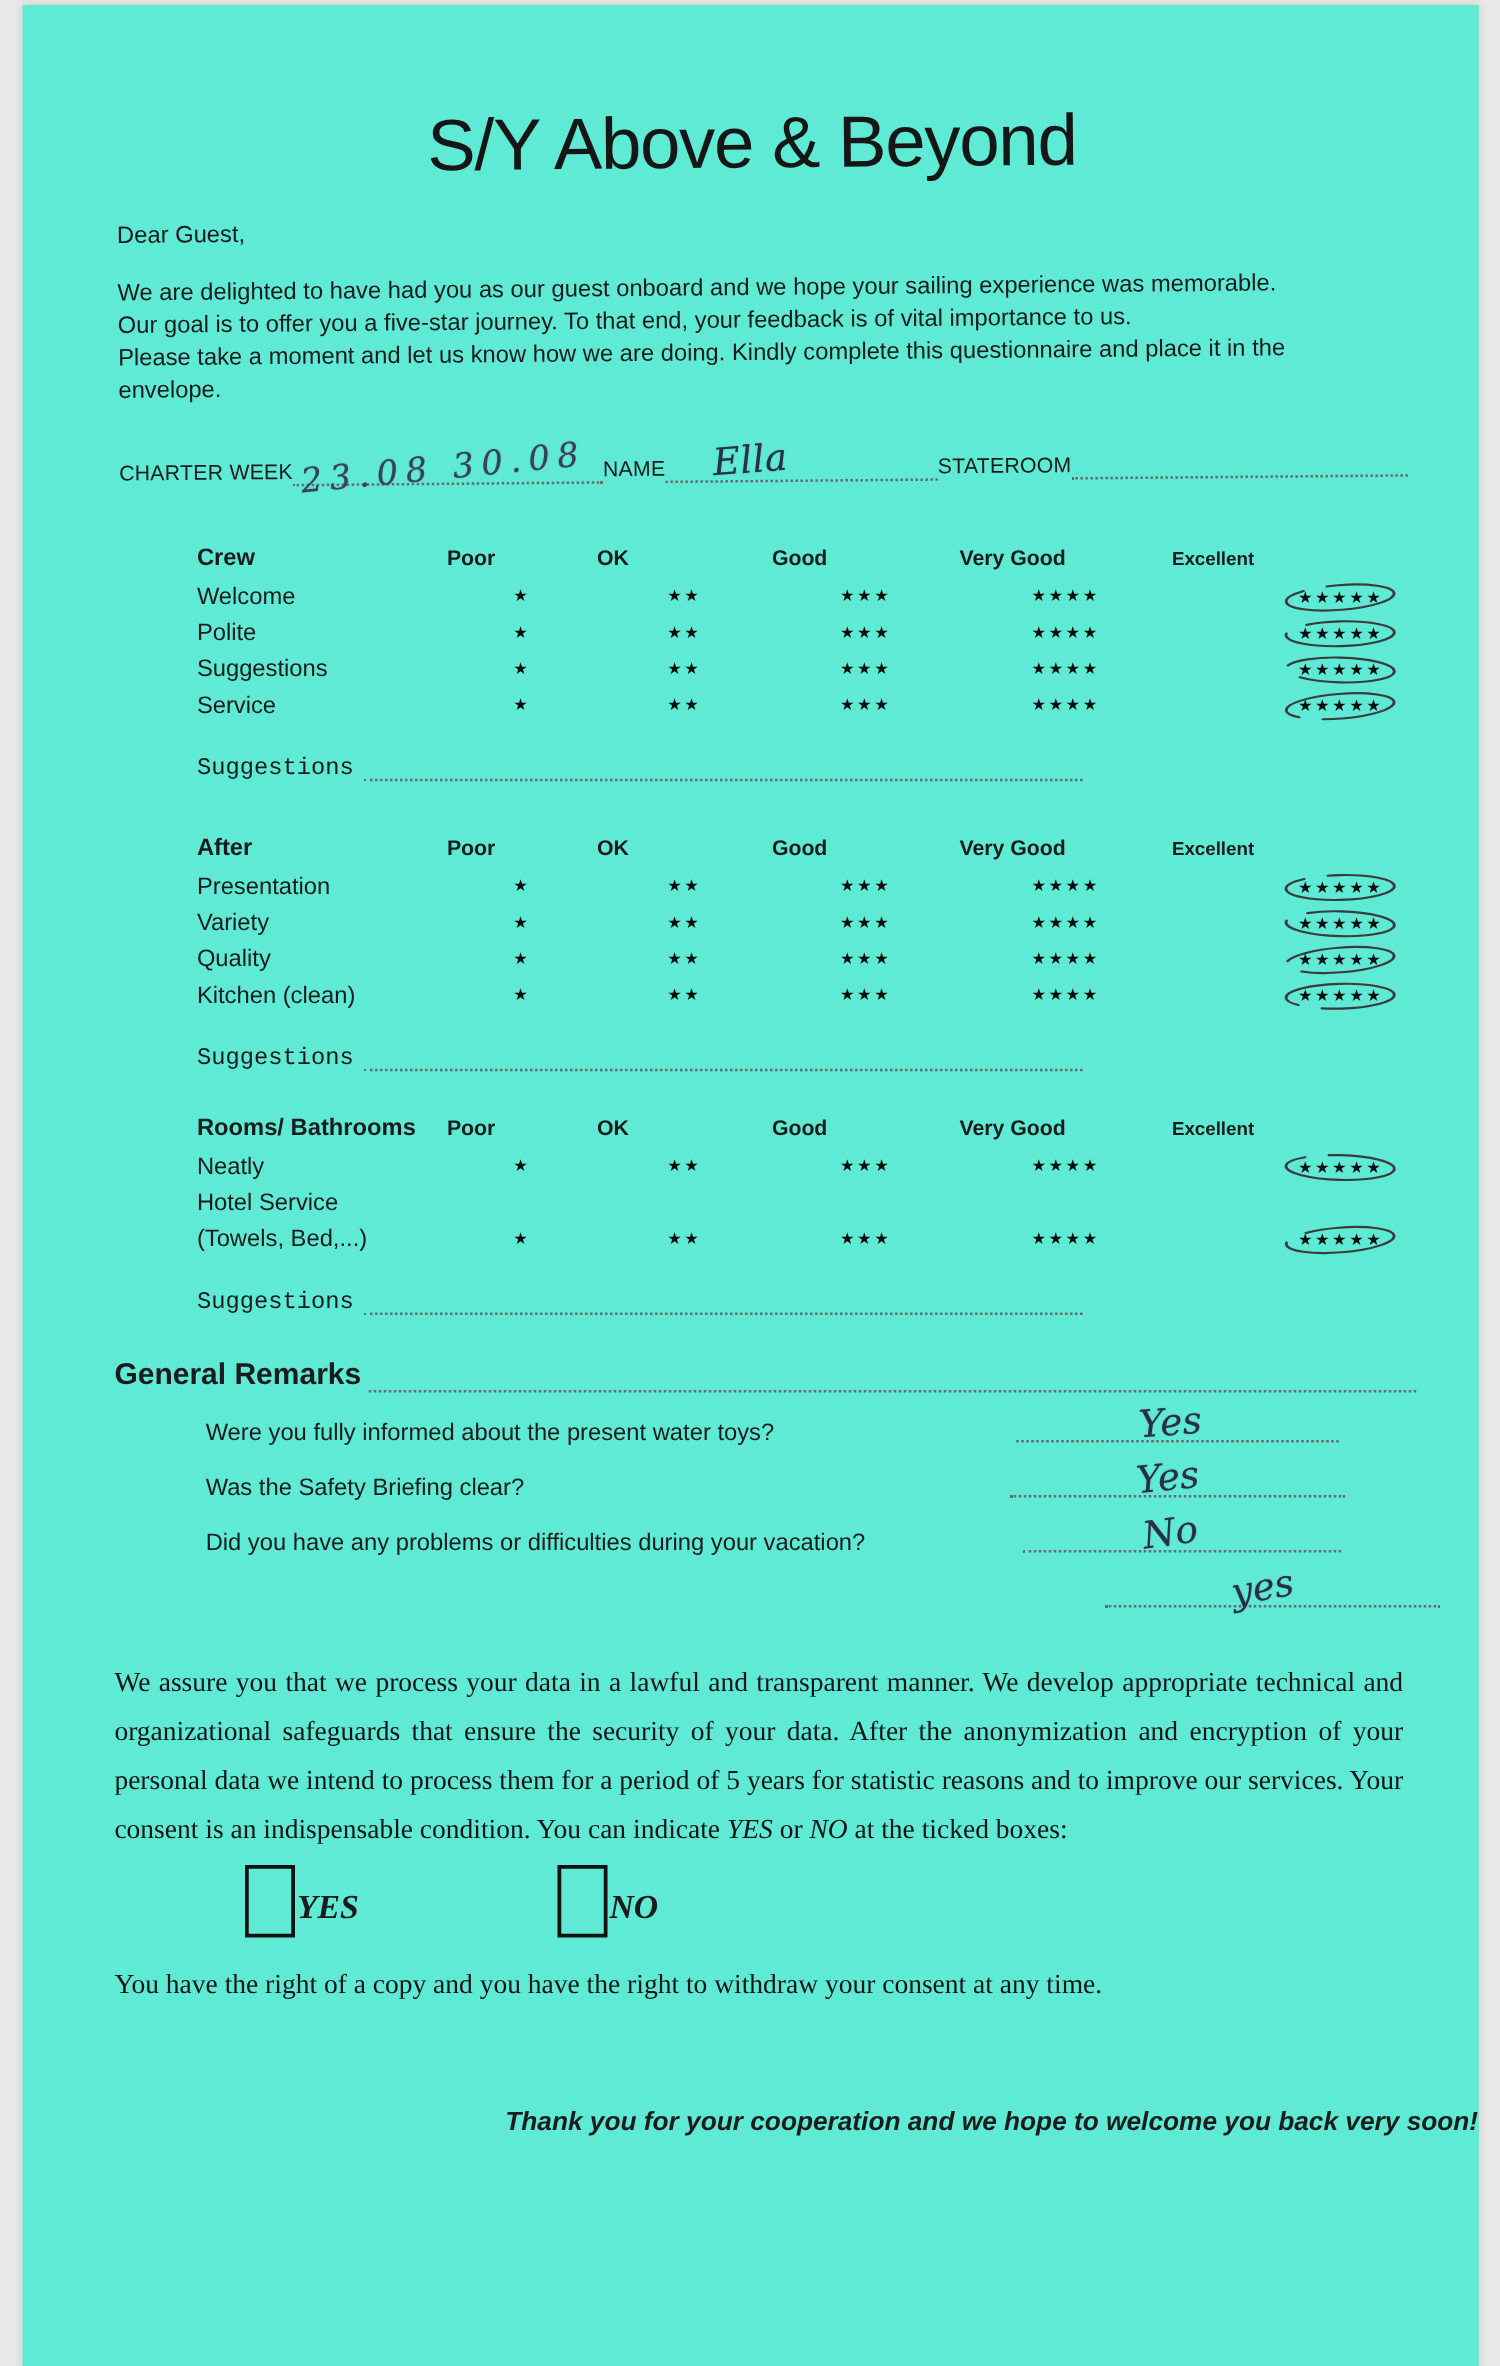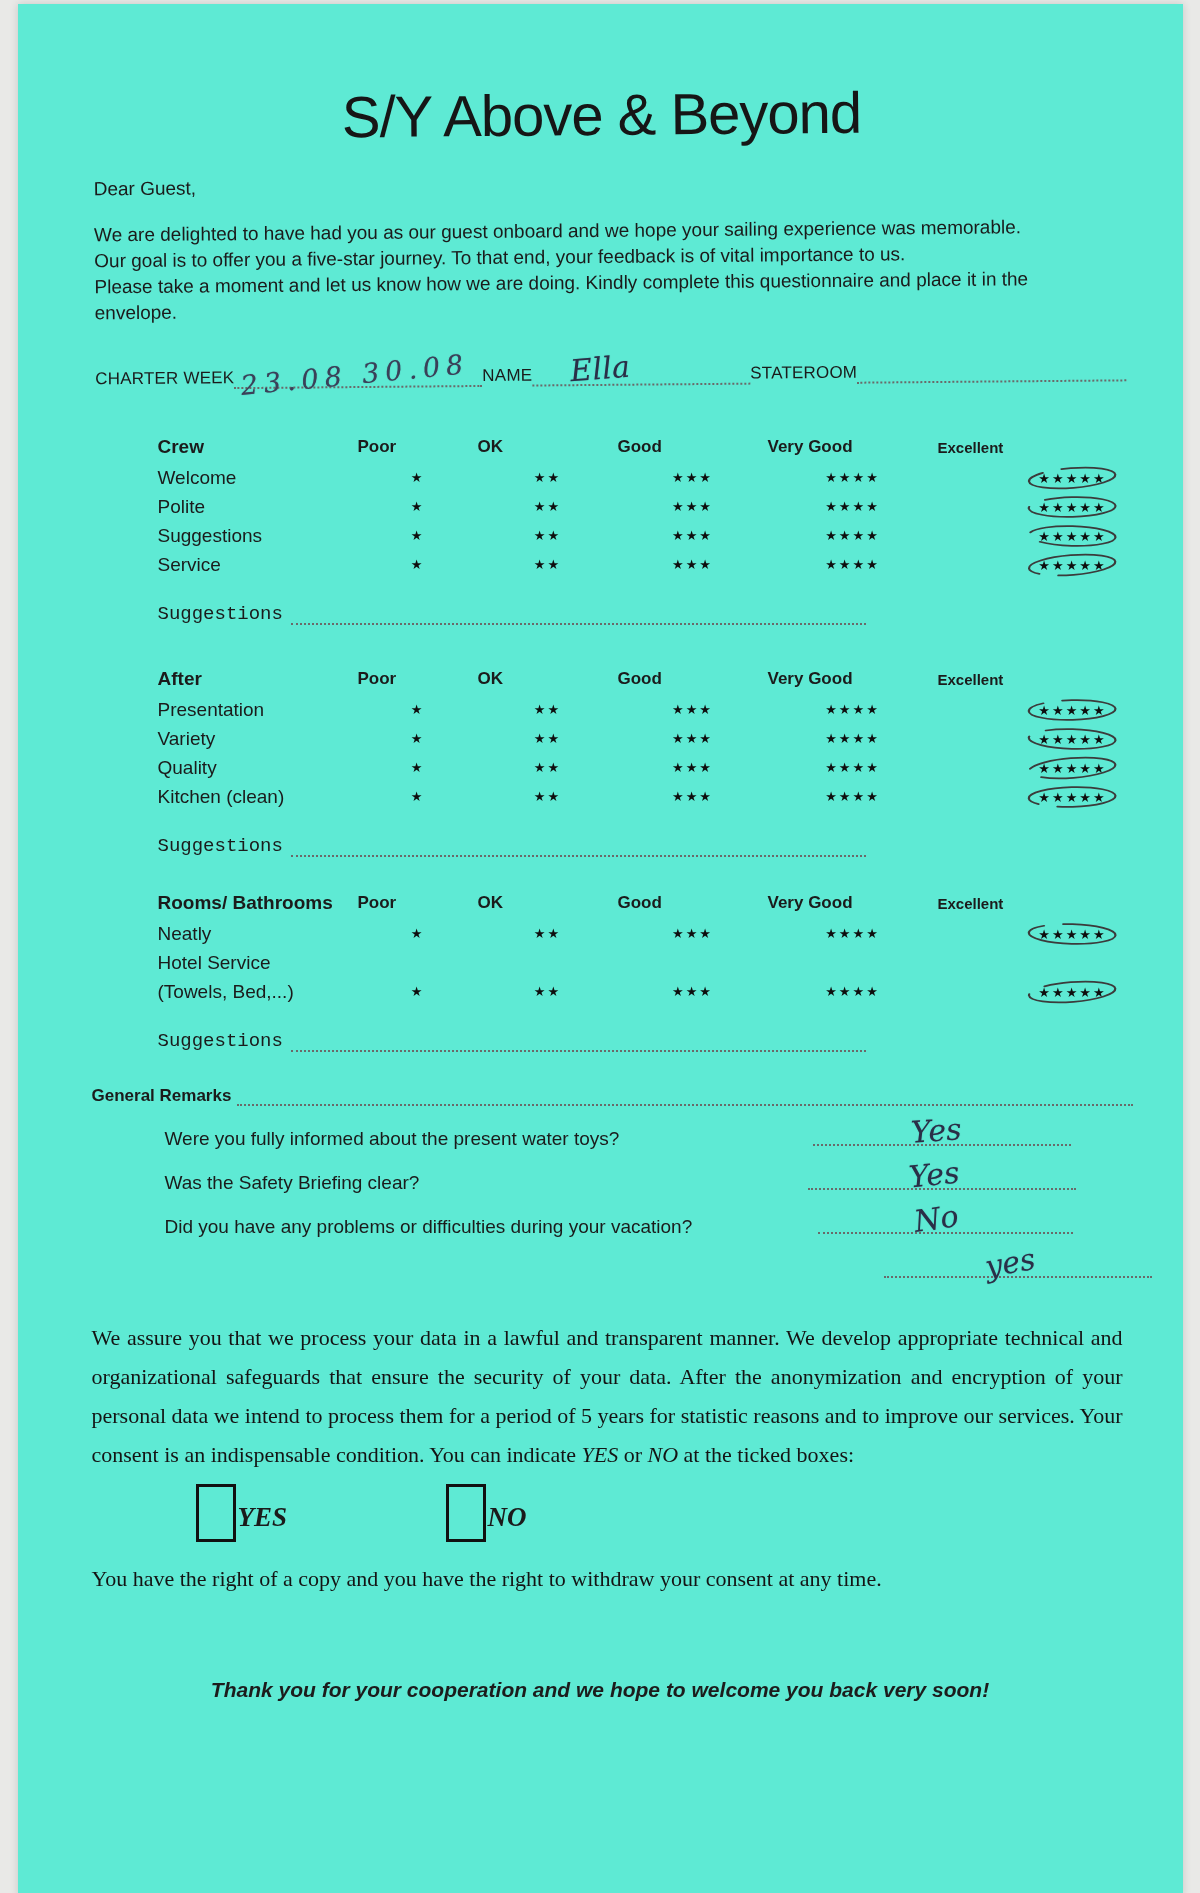--- a/index.html
+++ b/index.html
@@ -50,21 +50,21 @@
   }
   .exc-cell{text-align:center;}
   .circle-wrap{position:relative;display:inline-block;padding:3px 12px;}
   .circle-wrap svg{position:absolute;left:0;top:0;width:100%;height:100%;overflow:visible;}
   .suggestions-row{display:flex;align-items:flex-end;margin:20px 0 0 0;height:26px;font-family:Liberation Mono, monospace;}
   .suggestions-row .s-lbl{font-size:19px;white-space:nowrap;}
   .suggestions-row .s-line{width:575px;margin-left:8px;border-bottom:2px dotted #6a6a6a;height:20px;}
   .sec-gap1{margin-top:38px;} .sec-gap2{margin-top:30px;}
   
   .gr-heading{display:flex;align-items:flex-end;margin:34px 50px 0 74px;}
-  .gr-heading .gr-lbl{font-size:17px;font-weight:700;white-space:nowrap;}
+  .gr-heading .gr-lbl{font-size:24px;font-weight:700;white-space:nowrap;}
   .gr-heading .gr-line{flex:1;margin-left:6px;border-bottom:2px dotted #6a6a6a;height:15px;}
   .questions{margin-top:6px;}
   .q-row{position:relative;height:44px;}
   .q-text{position:absolute;left:147px;bottom:6px;font-size:19px;}
   .a-line{position:absolute;bottom:10px;border-bottom:2px dotted #6a6a6a;}
   .a-hand{position:absolute;left:38%;bottom:-4px;font-size:30px;transform:rotate(-6deg);}
   
   .consent{
     margin:30px 60px 0 74px;
     font-family:"Liberation Serif", serif;font-size:22px;line-height:39px;
@@ -80,21 +80,21 @@
   .cbox-lbl{
     position:absolute;top:22px;font-family:"Liberation Serif", serif;
     font-style:italic;font-weight:700;font-size:27px;
   }
   .cbox-lbl.yes{left:220px;} .cbox-lbl.no{left:470px;}
   .rights{
     margin:16px 60px 0 74px;font-family:"Liberation Serif", serif;
     font-size:22px;color:#141414;
   }
   .closing{
-    margin-top:86px;text-align:center;
+    margin-top:86px;text-align:right;
     font-size:21px;font-weight:700;font-style:italic;color:#1c1c1c;
   }
 </style>
 </head>
 <body>
 
 <div class="page">
 
   <div class="top-block">
     <h1 class="title">S/Y Above &amp; Beyond</h1>

